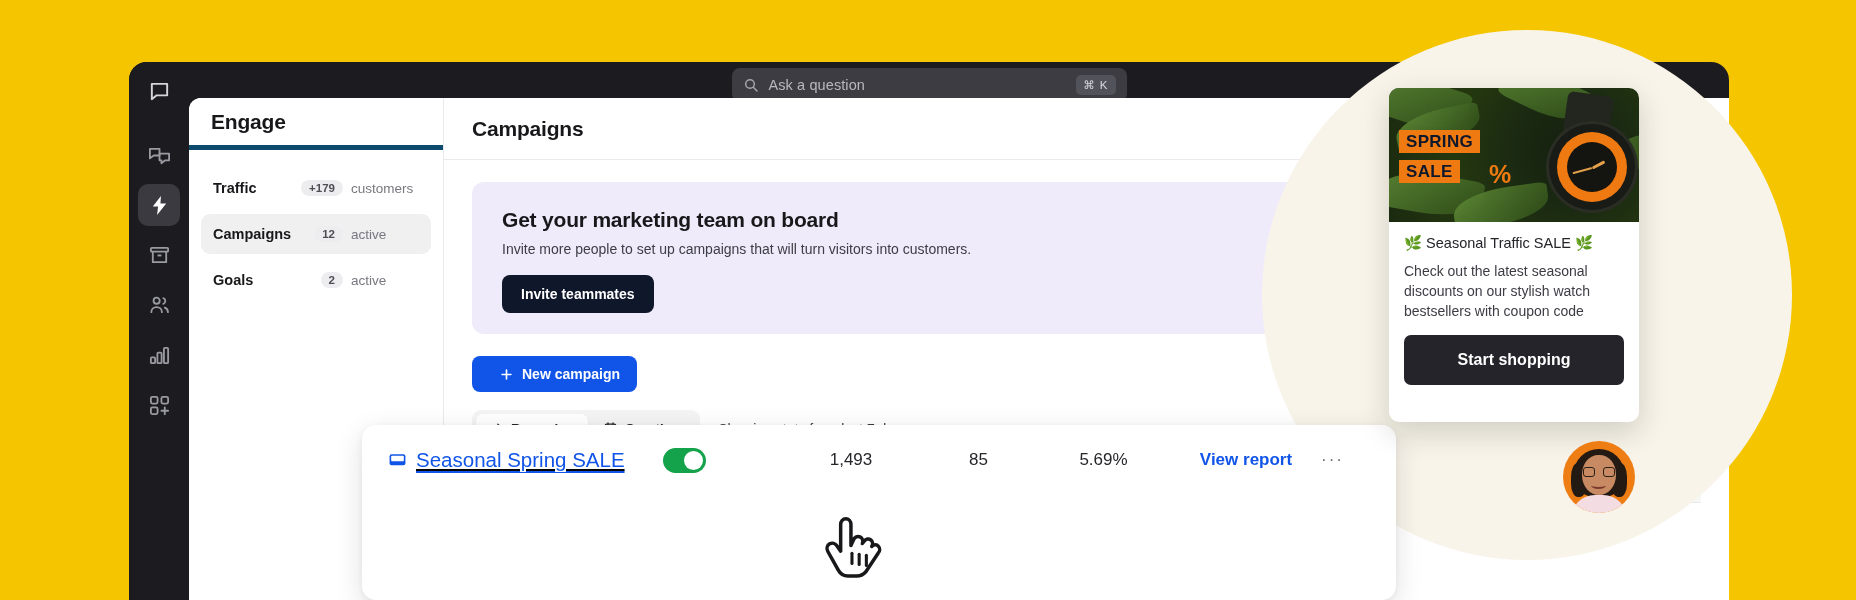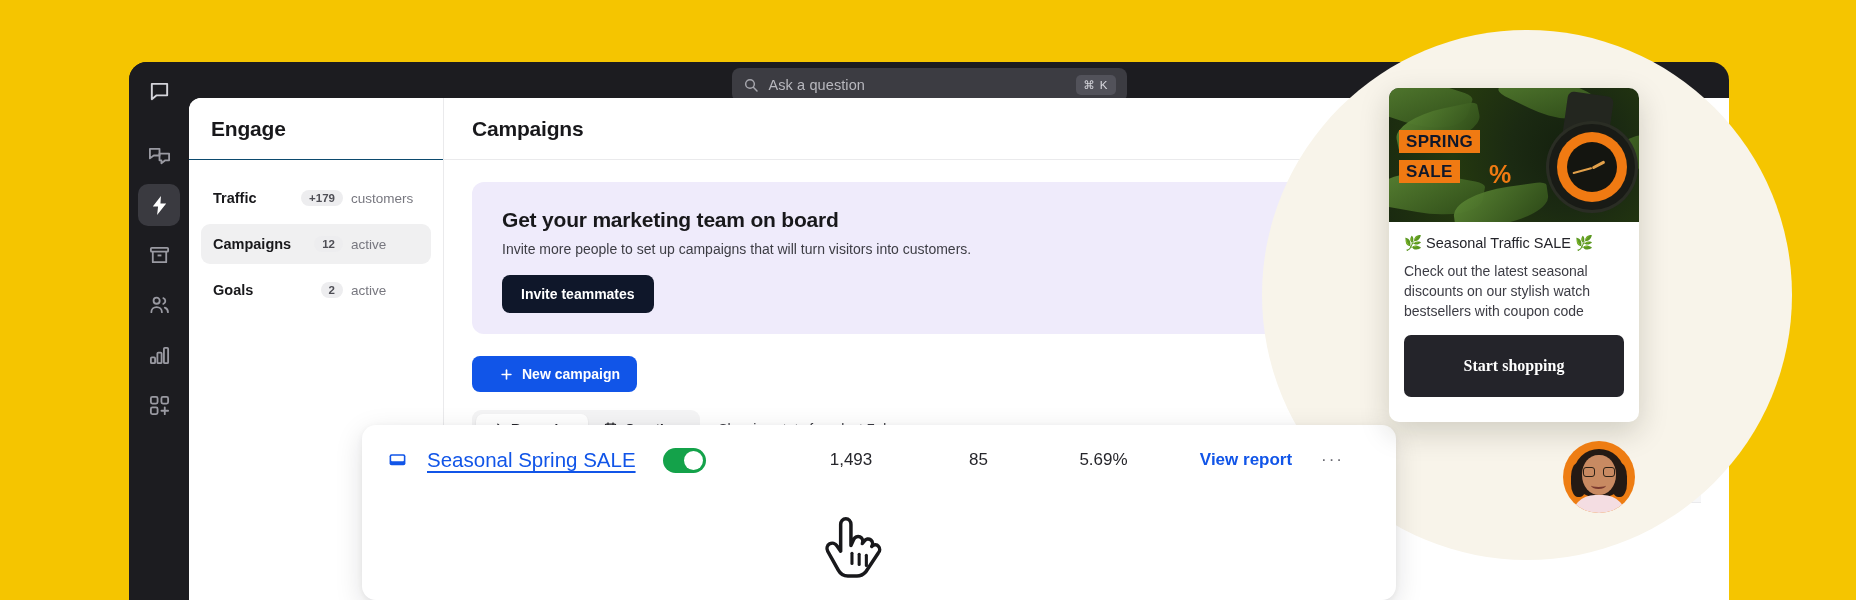--- a/index.html
+++ b/index.html
@@ -93,24 +93,24 @@
   }
 
   
   .nav-panel {
     position: absolute; left: 0; top: 0;
     width: 255px; height: 100%;
     border-right: 1px solid #EAEAEC;
     background: #fff;
   }
   .nav-header {
-    height: 62px;
+    height: 52px;
     display: flex; align-items: center;
     padding: 0 22px;
-    border-bottom: 1px solid #0c4a6e;
+    border-bottom: 5px solid #0c4a6e;
   }
   .nav-title { font-size: 21px; font-weight: 700; color: #18181B; letter-spacing: -.2px; }
   .nav-list { padding: 18px 12px 0 12px; }
   .nav-item {
     height: 40px;
     display: flex; align-items: center;
     padding: 0 12px;
     border-radius: 9px;
     gap: 8px;
     margin-bottom: 6px;
@@ -231,21 +231,21 @@
     overflow: hidden;
   }
   .row-inner {
     display: flex; align-items: center;
     height: 62px;
     padding: 0 26px;
     margin-top: 4px;
   }
   .cell-title {
     width: 275px;
-    display: flex; align-items: center; gap: 20px;
+    display: flex; align-items: center; gap: 9px; text-decoration: underline;
   }
   .monitor-icon { width: 19px; height: 19px; flex: none; }
   .camp-link {
     font-size: 20.5px;
     color: #1155E8;
     text-decoration: underline;
     text-underline-offset: 4px;
     cursor: pointer;
     white-space: nowrap;
   }
@@ -370,23 +370,22 @@
     margin-top: 10px;
     font-size: 14px; color: #3C3C44;
     line-height: 1.42;
   }
   .popup-btn {
     margin-top: 13px;
     width: 100%;
     background: #24242A; color: #fff;
     font-size: 16px; font-weight: 700;
     border: none; border-radius: 7px;
-    padding: 22px 0;
+    padding: 16px 0;
     cursor: pointer;
-    font-family: Liberation Serif, serif;
   }
 
   
   .avatar {
     position: absolute;
     left: 1563px; top: 441px;
     width: 72px; height: 72px;
     border-radius: 50%;
     background: #EE7D13;
     z-index: 9;

